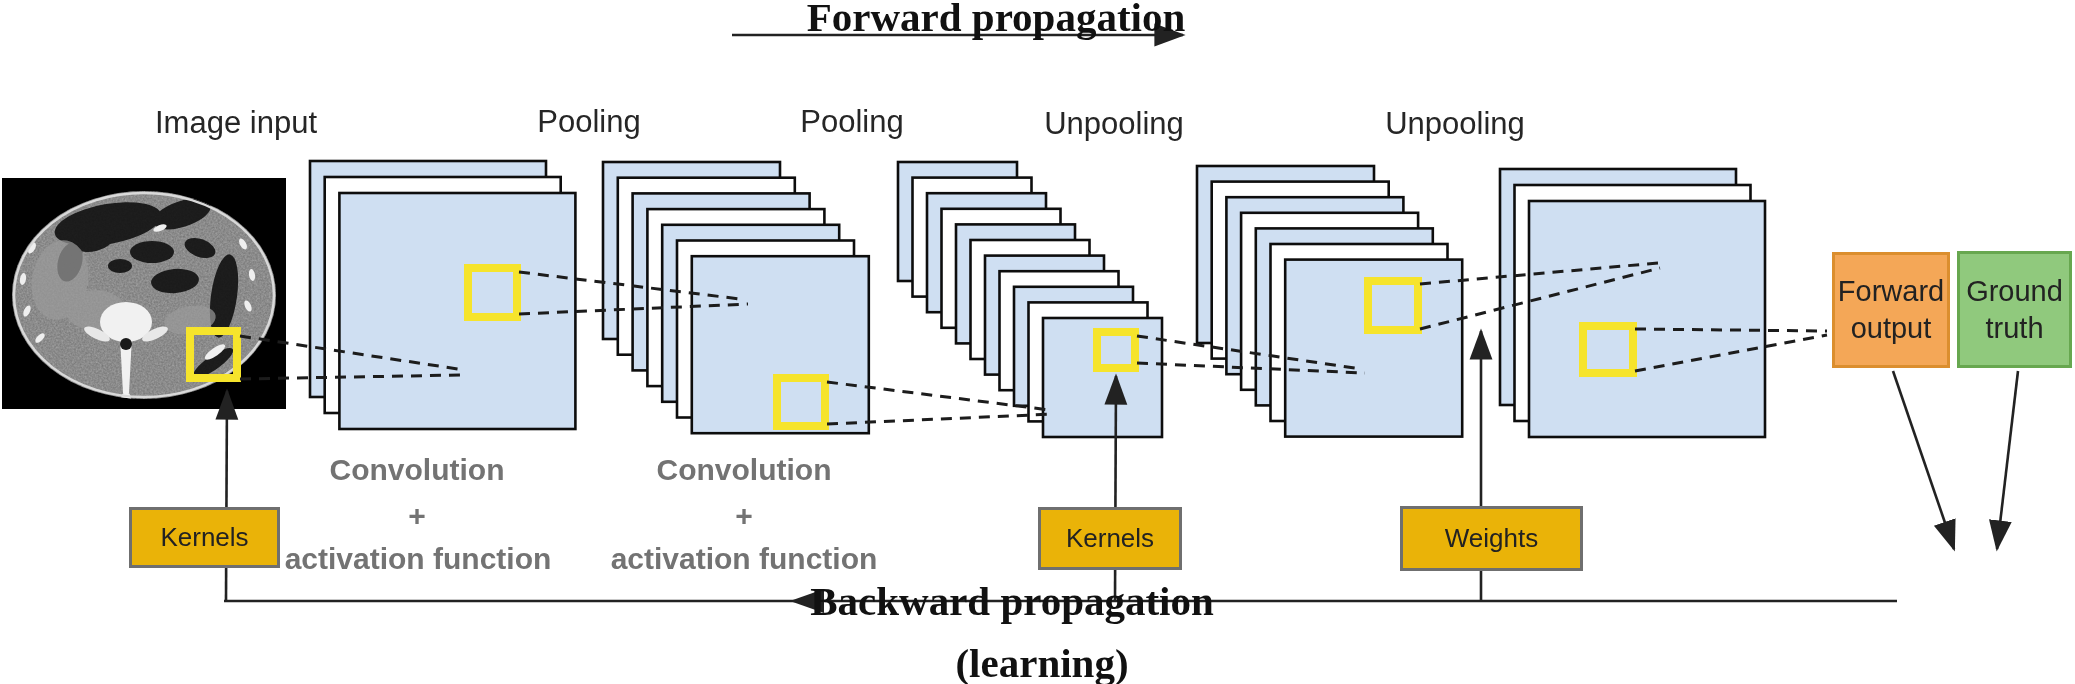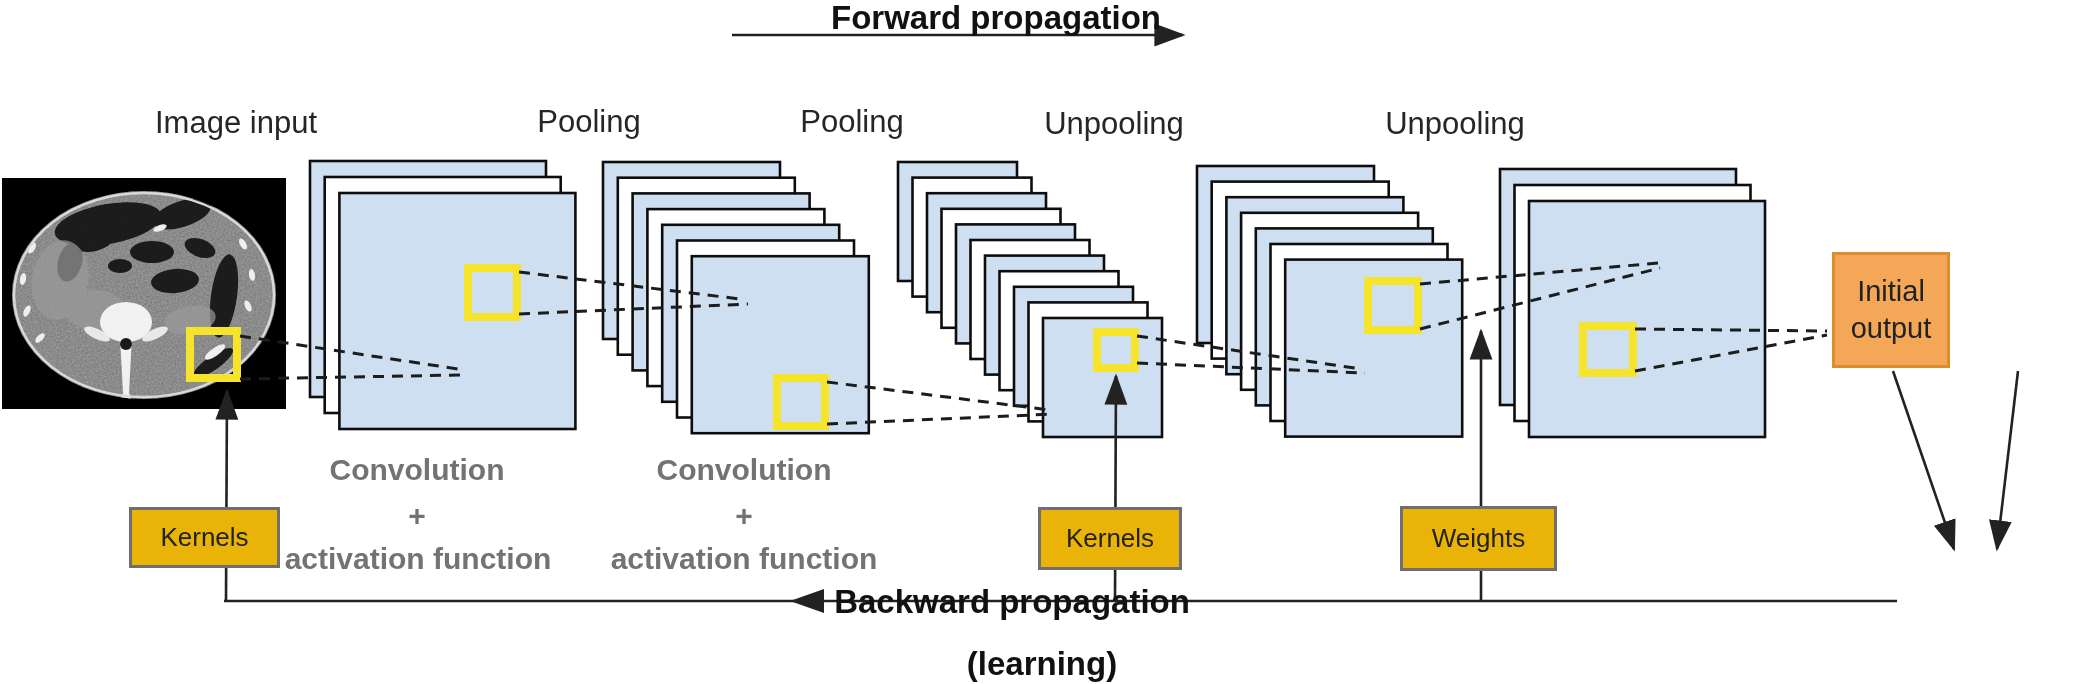--- a/index.html
+++ b/index.html
@@ -3,21 +3,21 @@
 <meta charset="utf-8">
 <style>
   html,body{margin:0;padding:0;background:#ffffff;}
   .canvas{
     position:relative; width:2075px; height:684px; background:#ffffff;
     font-family:"Liberation Sans", sans-serif; color:#1c1c1c; overflow:hidden;
   }
   .canvas svg{position:absolute; left:0; top:0;}
   .lbl{position:absolute; white-space:nowrap; transform:translateX(-50%);
        font-size:31px; line-height:34px; color:#262626;}
-  .lbl.bold{font-weight:bold; font-size:33px; line-height:35px; color:#111;}
+  .lbl.bold{font-weight:bold; font-size:41px; line-height:35px; color:#111;font-family:Liberation Serif, serif;}
   .opline{position:absolute; white-space:nowrap; transform:translateX(-50%);
        font-size:30px; line-height:34px; color:#737373;font-weight:bold;}
   .box{position:absolute; box-sizing:border-box; display:flex; align-items:center;
        justify-content:center; text-align:center; border:3px solid #6f6f6f;
        background:#eab308; font-size:26px; color:#222;}
   .box.sq{font-size:29px; line-height:37px;}
   .dash{stroke:#1c1c1c; stroke-width:3; stroke-dasharray:11 8; fill:none;}
   .solid{stroke:#222; stroke-width:2.6; fill:none;}
   .yellow{fill:none; stroke:#f6e42c; stroke-width:8;}
   .layer{stroke:#0d0d0d; stroke-width:2.6;}
@@ -192,16 +192,17 @@
     <div class="opline" style="left:744px; top:453px;">Convolution</div>
     <div class="opline" style="left:744px; top:499px;">+</div>
     <div class="opline" style="left:744px; top:542px;">activation function</div>
   </div>
 
   <div class="lbl bold" style="left:1012px; top:584px;">Backward propagation</div>
   <div class="lbl bold" style="left:1042px; top:646px;">(learning)</div>
 
   <div class="box" style="left:129px;  top:507px; width:151px; height:61px;">Kernels</div>
   <div class="box" style="left:1038px; top:507px; width:144px; height:63px;">Kernels</div>
-  <div class="box" style="left:1400px; top:506px; width:157px; height:65px;">Weights</div>
-  <div class="box sq" style="left:1832px; top:252px; width:118px; height:116px; background:#f4a757; border-color:#db8e2e;">Initial output</div>
+  <div class="box" style="left:1400px; top:506px; width:183px; height:65px;">Weights</div>
+  <div class="box sq" style="left:1832px; top:252px; width:118px; height:116px; background:#f4a757; border-color:#db8e2e;">Forward output</div>
+  <div class="box sq" style="left:1957px; top:251px; width:115px; height:117px; background:#90c97d; border-color:#67a74f;">Ground truth</div>
 
 </div>
 
 </body></html>

